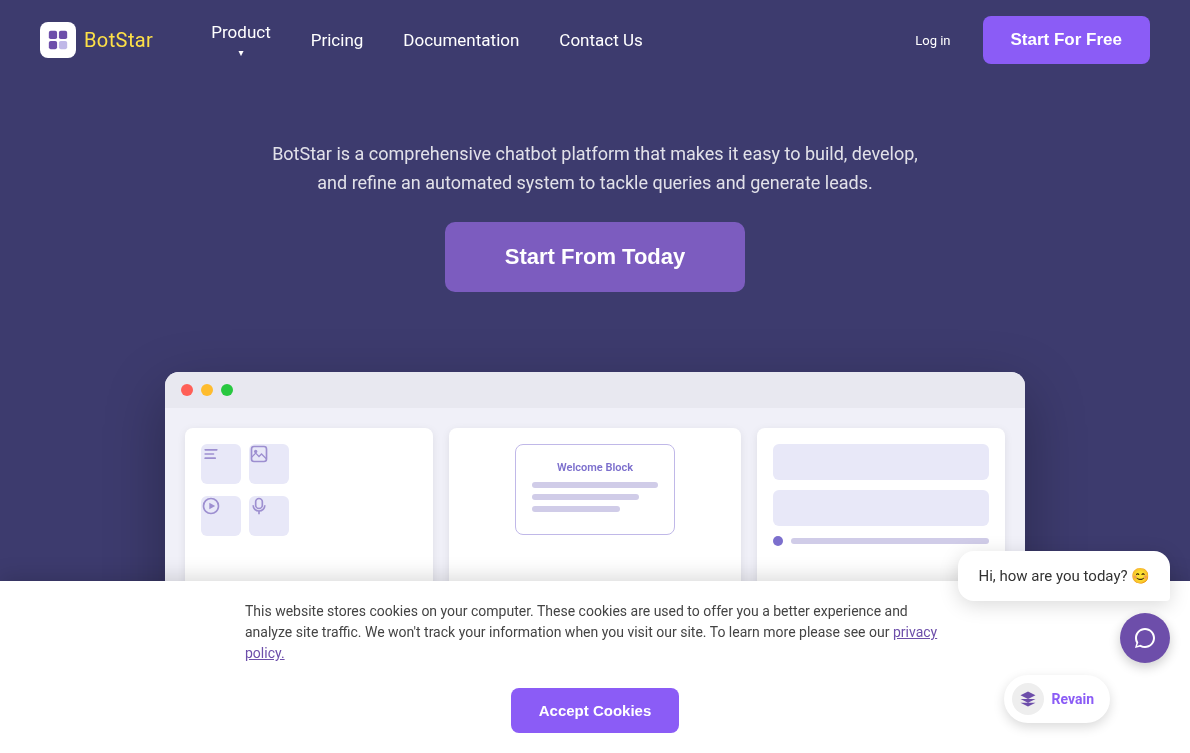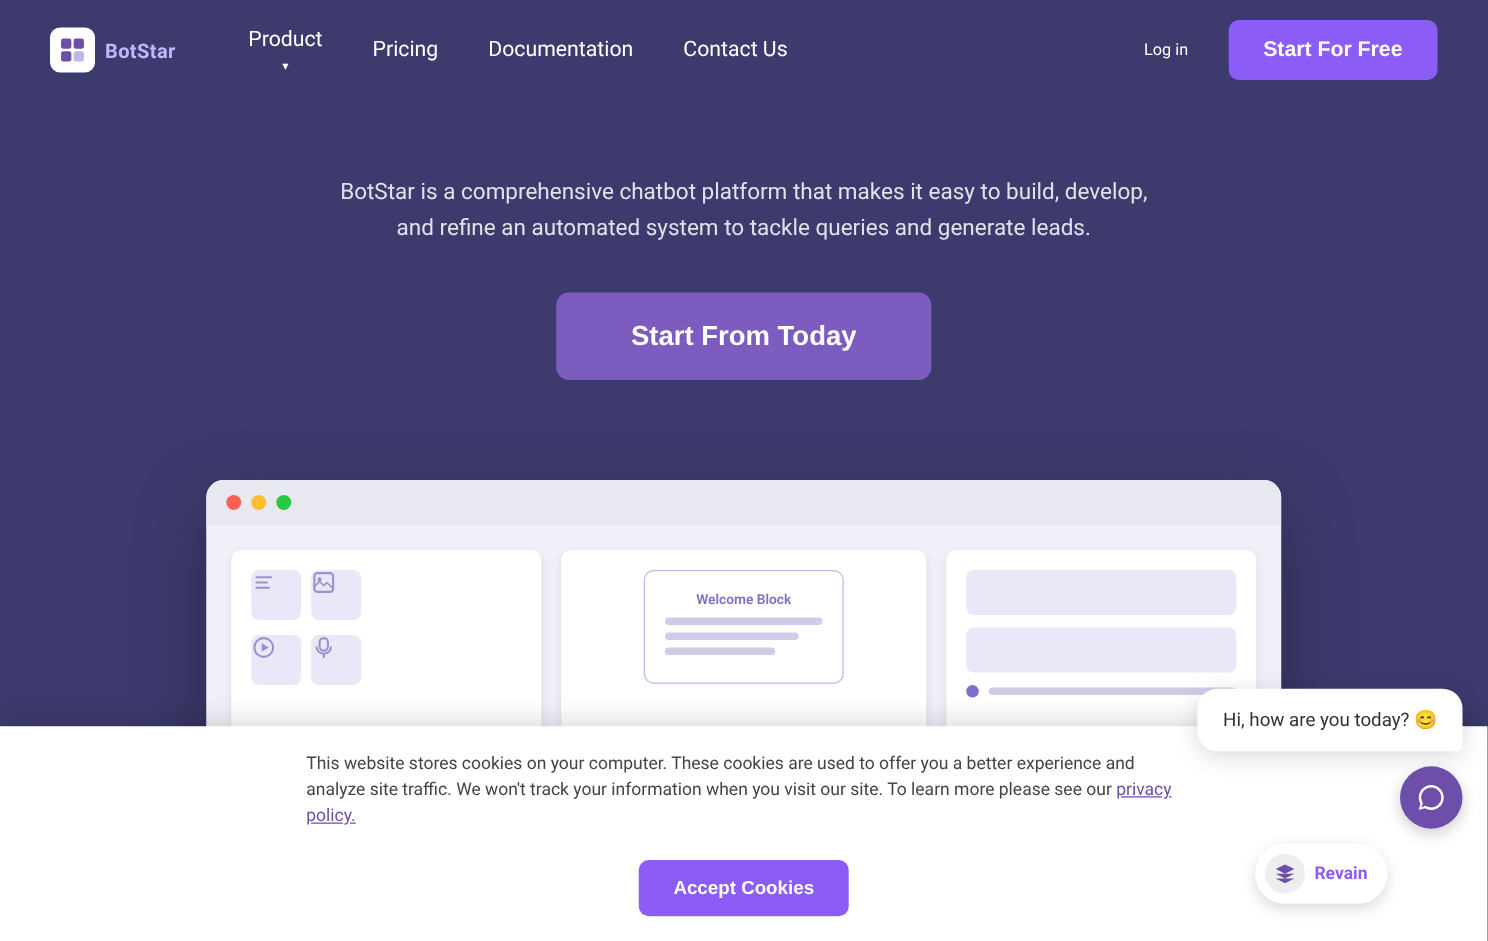--- a/index.html
+++ b/index.html
@@ -35,23 +35,23 @@
       border-radius: 8px;
       display: flex;
       align-items: center;
       justify-content: center;
     }
     .nav-logo-icon svg {
       width: 22px;
       height: 22px;
     }
     .nav-logo-text {
-      color: #c4b5fd;
-      font-size: 16px;
-      font-weight: 700;
+      color: #fde047;
+      font-size: 20px;
+      font-weight: 400;
       letter-spacing: 0.02em;
     }
     .nav-links {
       display: flex;
       align-items: center;
       gap: 4px;
       flex: 1;
     }
     .nav-link {
       color: #fff;
@@ -107,21 +107,21 @@
       color: #fff;
       max-width: 800px;
       margin-left: auto;
       margin-right: auto;
     }
     .hero p {
       font-size: 18px;
       line-height: 1.6;
       color: rgba(255,255,255,0.85);
       max-width: 680px;
-      margin: 0 auto 36px;
+      margin: 0 auto 24px;
     }
     .btn-start-today {
       background: #7c5cbf;
       color: #fff;
       border: none;
       border-radius: 10px;
       font-size: 22px;
       font-weight: 600;
       padding: 22px 60px;
       cursor: pointer;

